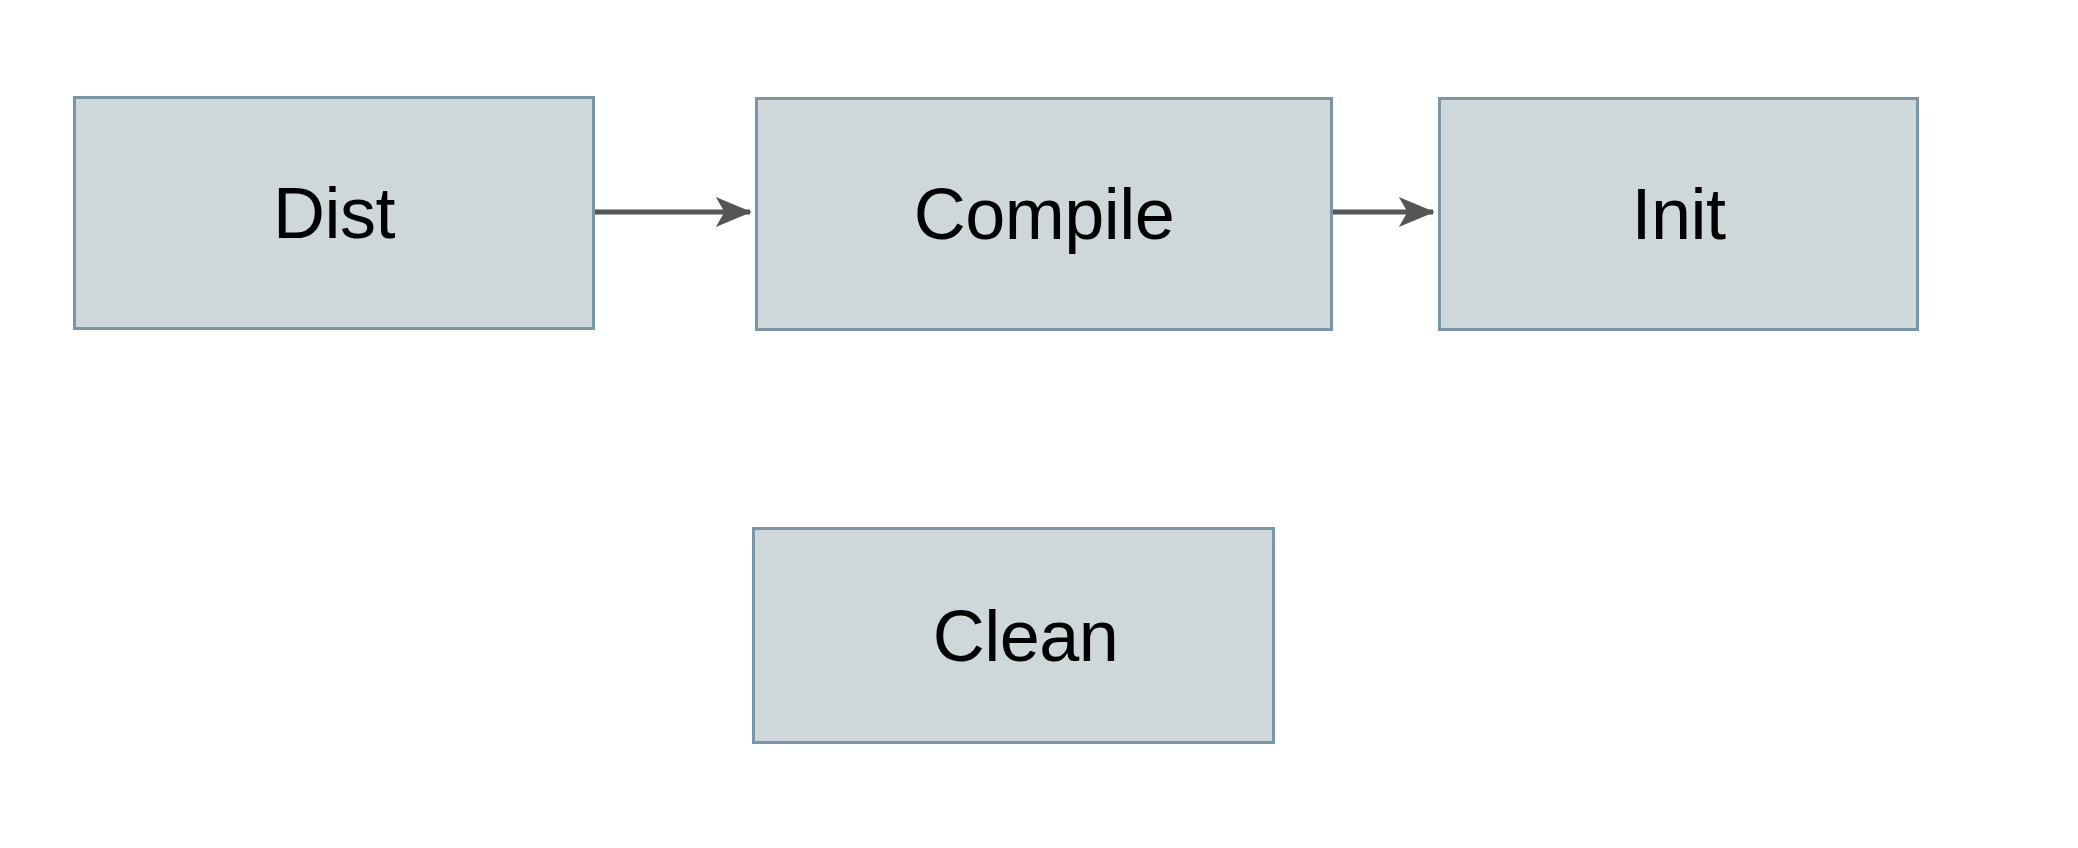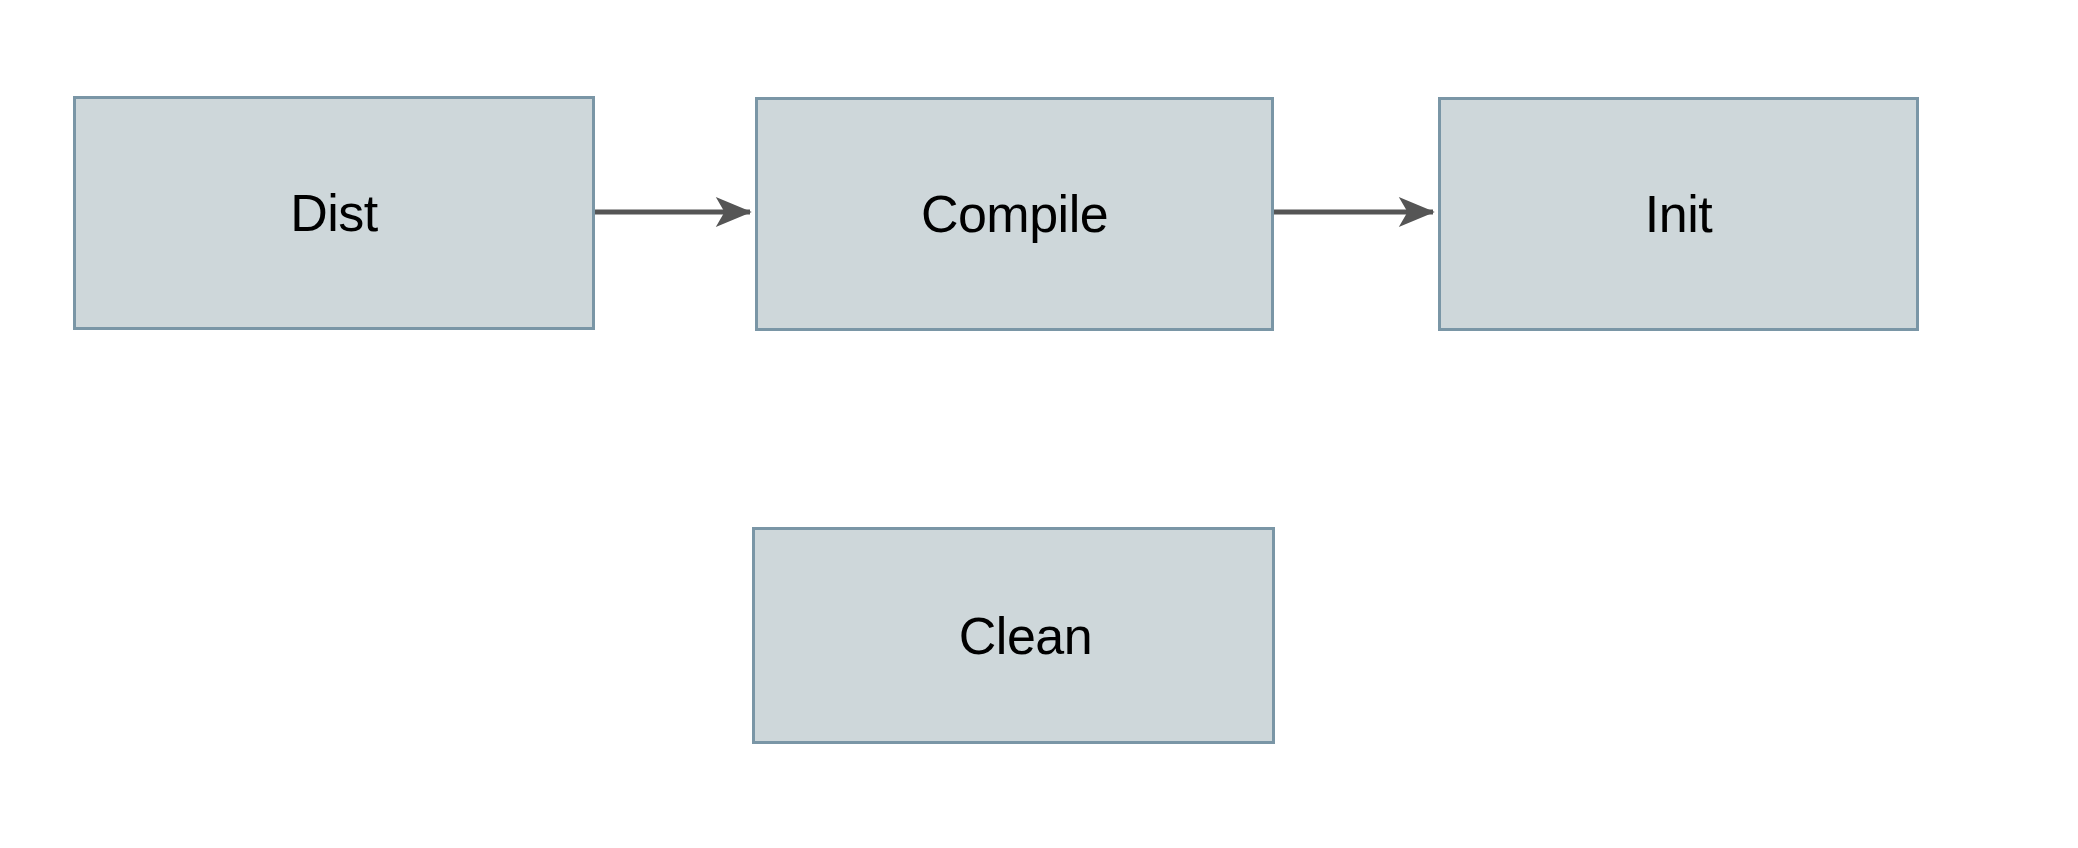--- a/index.html
+++ b/index.html
@@ -22,31 +22,31 @@
     position: absolute;
     box-sizing: border-box;
     background: #ced7da;
     border: 3px solid #7a96a6;
     display: flex;
     align-items: center;
     justify-content: center;
   }
   .node-label {
     font-family: "Liberation Sans", sans-serif;
-    font-size: 52px;
+    font-size: 72px;
     font-weight: 400;
     line-height: 1;
     color: #000000;
     letter-spacing: -0.5px;
     white-space: nowrap;
     user-select: none;
   }
   
   #node-dist    { left: 73px;   top: 96px;  width: 522px; height: 234px; }
-  #node-compile { left: 755px;  top: 97px;  width: 519px; height: 234px; }
+  #node-compile { left: 755px;  top: 97px;  width: 578px; height: 234px; }
   #node-init    { left: 1438px; top: 97px;  width: 481px; height: 234px; }
   #node-clean   { left: 752px;  top: 527px; width: 523px; height: 217px; padding-left: 24px; }
 
   .edge-layer {
     position: absolute;
     left: 0;
     top: 0;
     width: 2078px;
     height: 848px;
     pointer-events: none;

